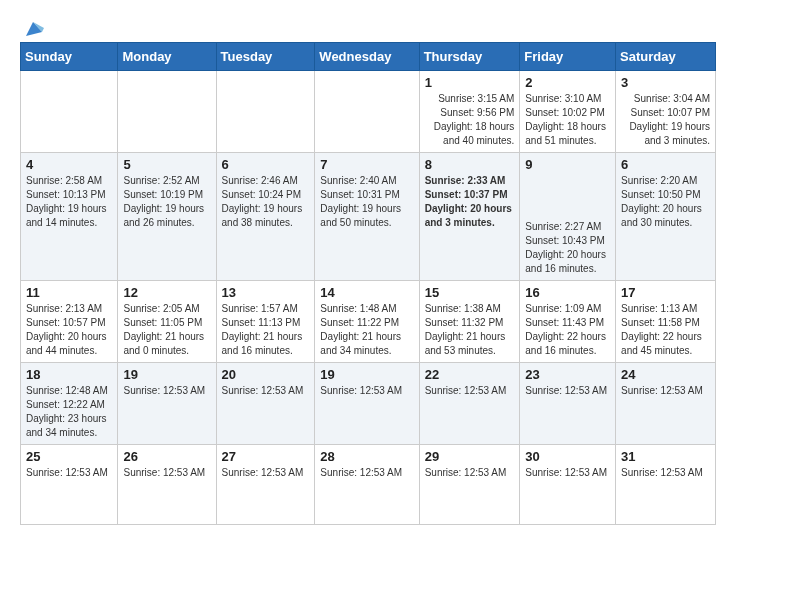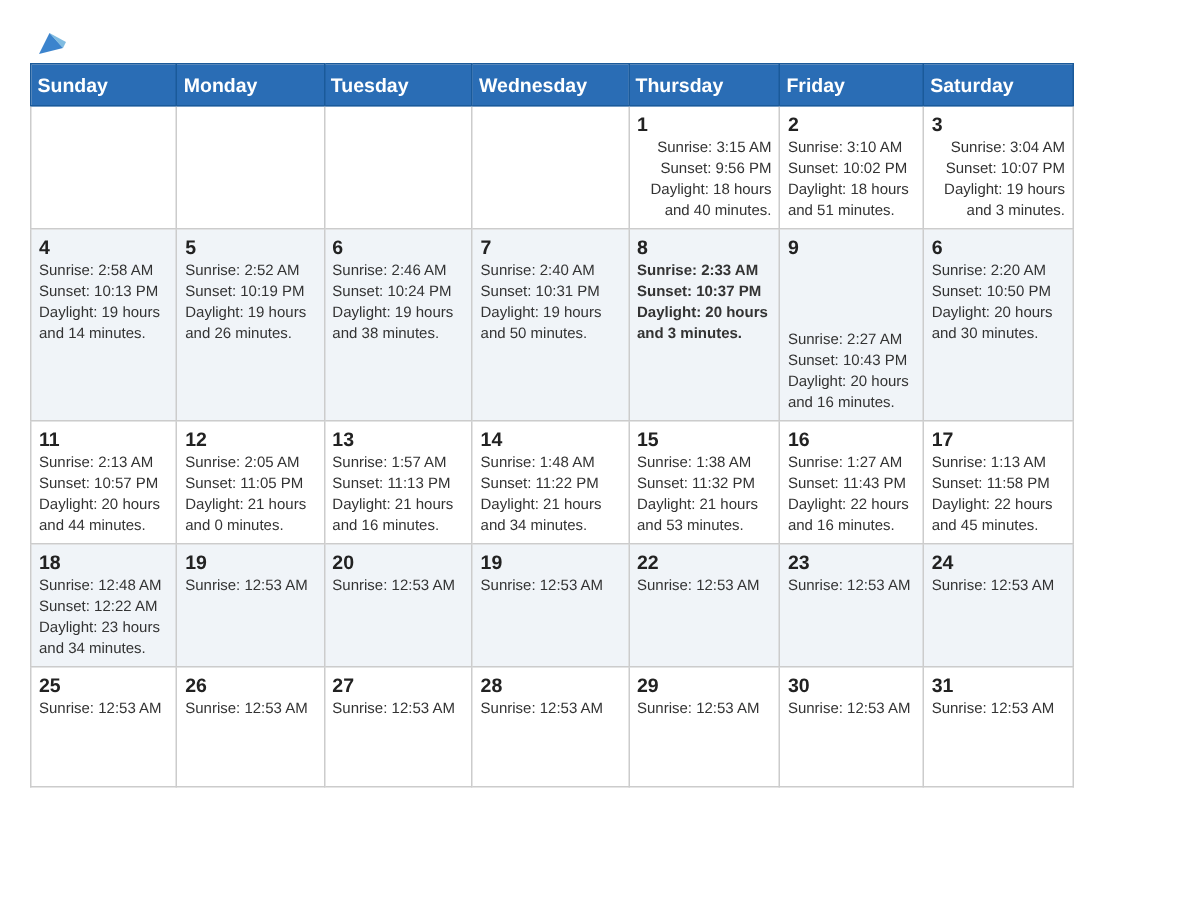--- a/index.html
+++ b/index.html
@@ -246,21 +246,21 @@
           </td>
           <td style="background: rgb(255, 255, 255);">
             <span class="day-num">15</span>
             <div class="day-info" style="white-space: pre-line;">Sunrise: 1:38 AM
 Sunset: 11:32 PM
 Daylight: 21 hours
 and 53 minutes.</div>
           </td>
           <td style="background: rgb(255, 255, 255);">
             <span class="day-num">16</span>
-            <div class="day-info" style="white-space: pre-line;">Sunrise: 1:27 AM
+            <div class="day-info" style="white-space: pre-line;">Sunrise: 1:09 AM
 Sunset: 11:43 PM
 Daylight: 22 hours
 and 16 minutes.</div>
           </td>
           <td style="background: rgb(255, 255, 255);">
             <span class="day-num">17</span>
             <div class="day-info" style="white-space: pre-line;">Sunrise: 1:13 AM
 Sunset: 11:58 PM
 Daylight: 22 hours
 and 45 minutes.</div>

